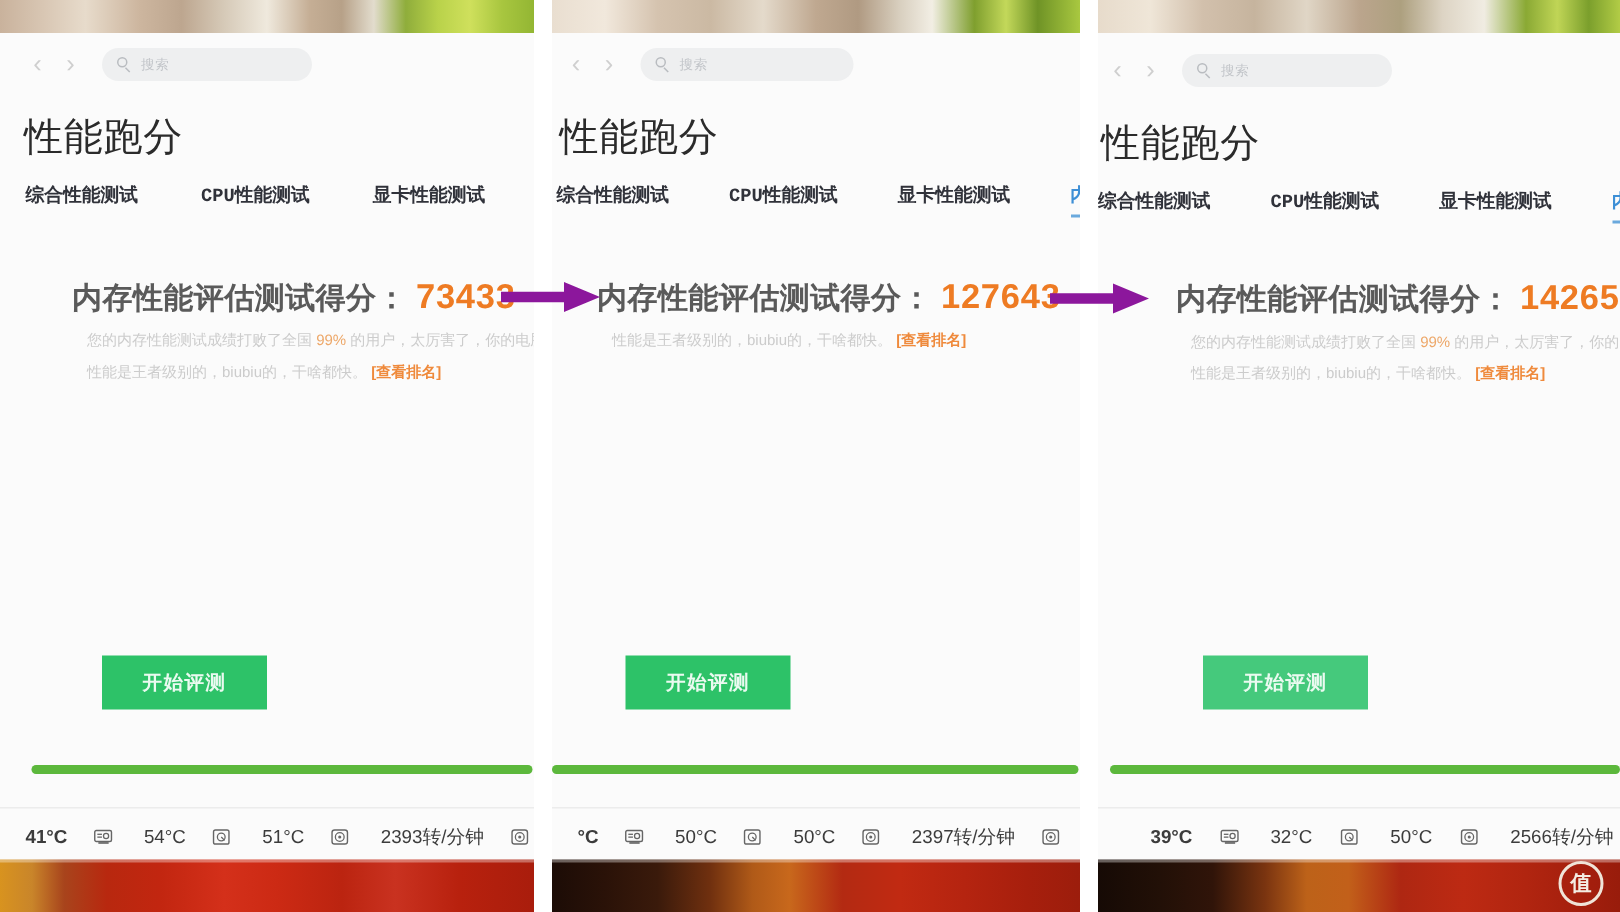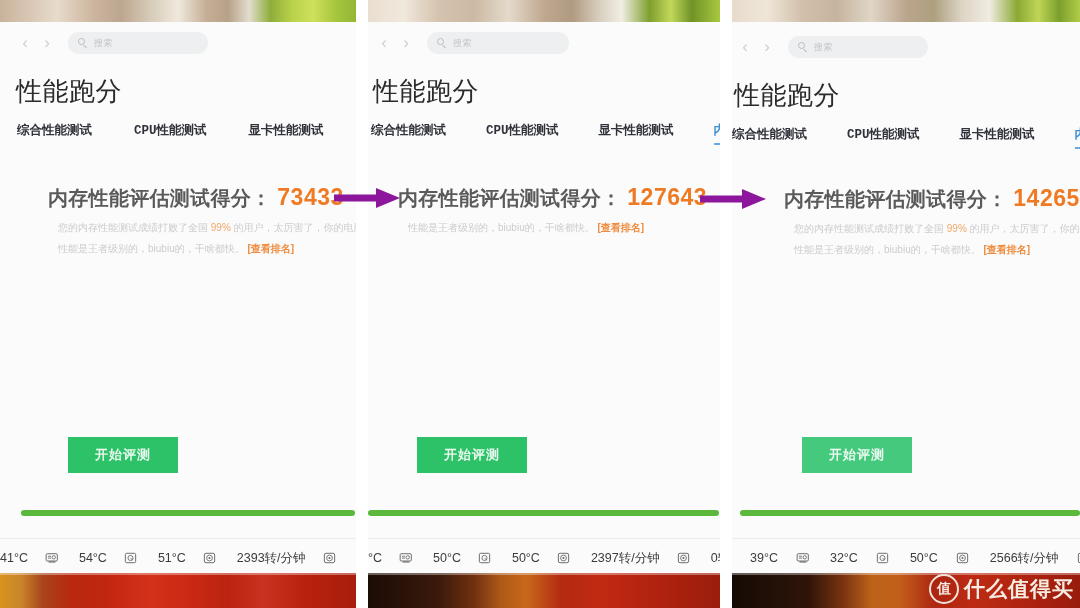--- a/index.html
+++ b/index.html
@@ -126,21 +126,21 @@
   .statusbar{
     position:absolute;left:0;width:100%;height:30px;top:543px;
     display:flex;align-items:center;white-space:nowrap;background:#fbfbfb;
   }
   .p1 .statusbar{padding-left:0px;}
   .p2 .statusbar{padding-left:0px;}
   .p3 .statusbar{padding-left:18px;}
   .stat{display:flex;align-items:center;font-size:12.5px;color:#3c3c3c;margin-right:17px;}
   .p3 .stat{margin-right:18px;text-align:right;}
   .stat .txt{margin-left:20px;}
-  .stat.noicon .txt{margin-left:0;}
+  .stat.noicon .txt{margin-left:17px;font-weight:bold;}
   .ic{width:14px;height:12px;flex:0 0 auto;color:#555;}
   .ic svg{display:block;}
 
   
   .photostrip{position:absolute;left:0;width:100%;height:35px;bottom:0;}
   .ps1{
     background:linear-gradient(90deg,
       #d8931f 0%, #c9852a 6%, #a8441c 12%, #b8280f 20%,
       #c22610 30%, #d4301a 42%, #cc2a14 52%, #bb2410 64%,
       #c93220 74%, #b8210e 86%, #a91d0c 100%);
@@ -479,21 +479,20 @@
           <span class="txt">0转/分钟</span>
         </div>
       </div>
 
       <div class="photostrip ps3">
         <div class="photo-top-edge"></div>
       </div>
 
       <div class="watermark">
         <div class="wm-badge">值</div>
-        <div class="wm-text">什么值得买</div>
       </div>
     </div>
   </div>
 
   <div class="gap g1"></div>
   <div class="gap g2"></div>
 
   <div class="arrow a1">
     <svg width="66" height="22" viewBox="0 0 66 22">
       <path d="M0 7.5 h42 V1 L66 11 L42 21 V14.5 H0 Z" fill="#8c179c"></path>

